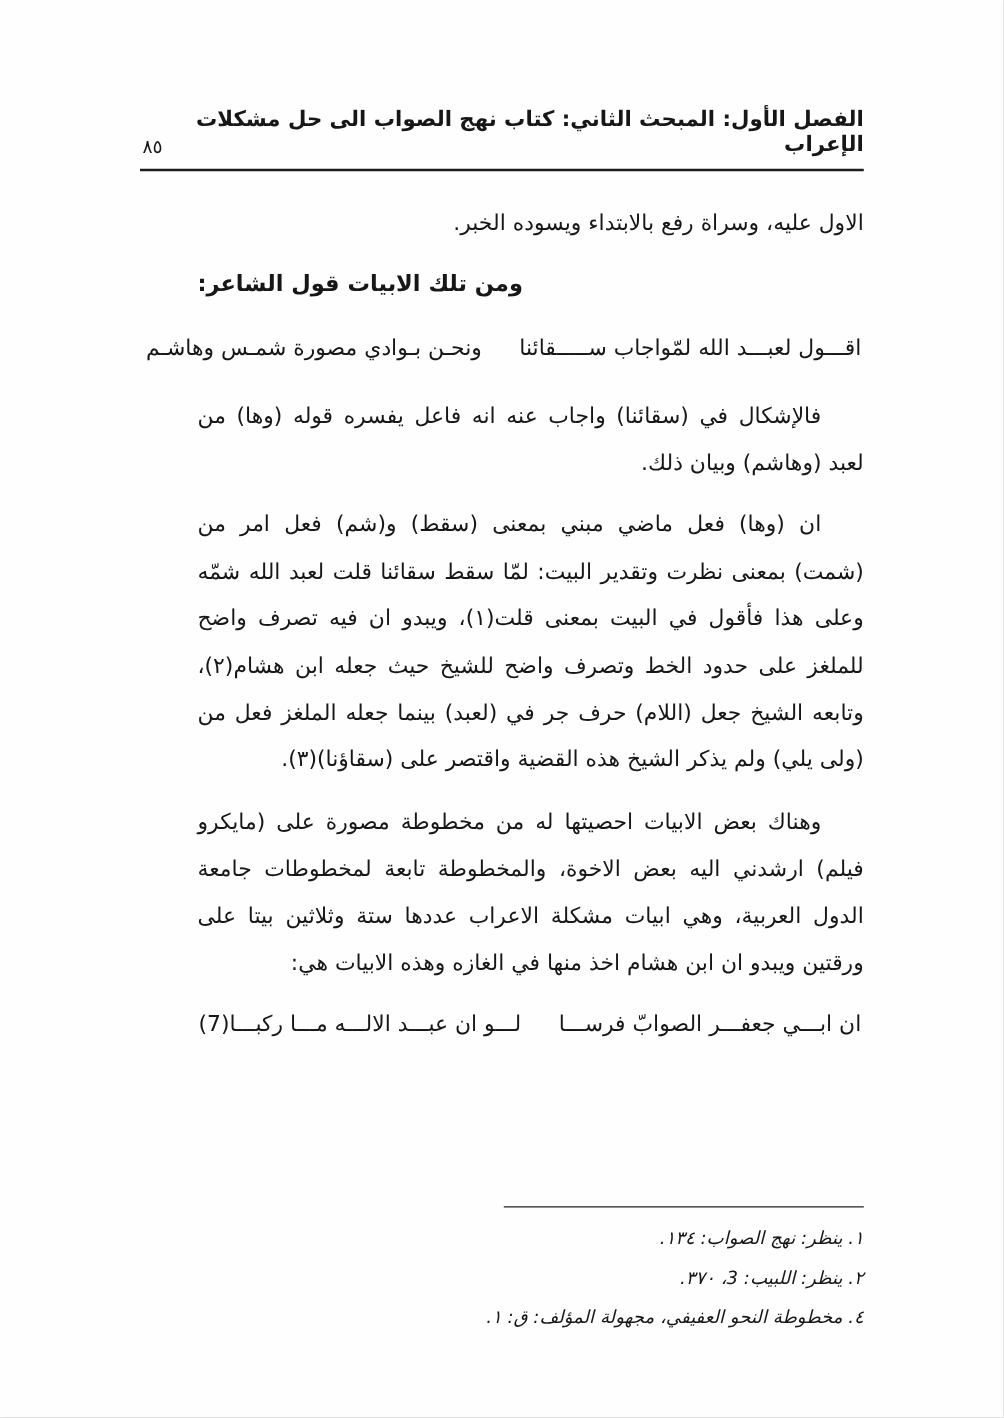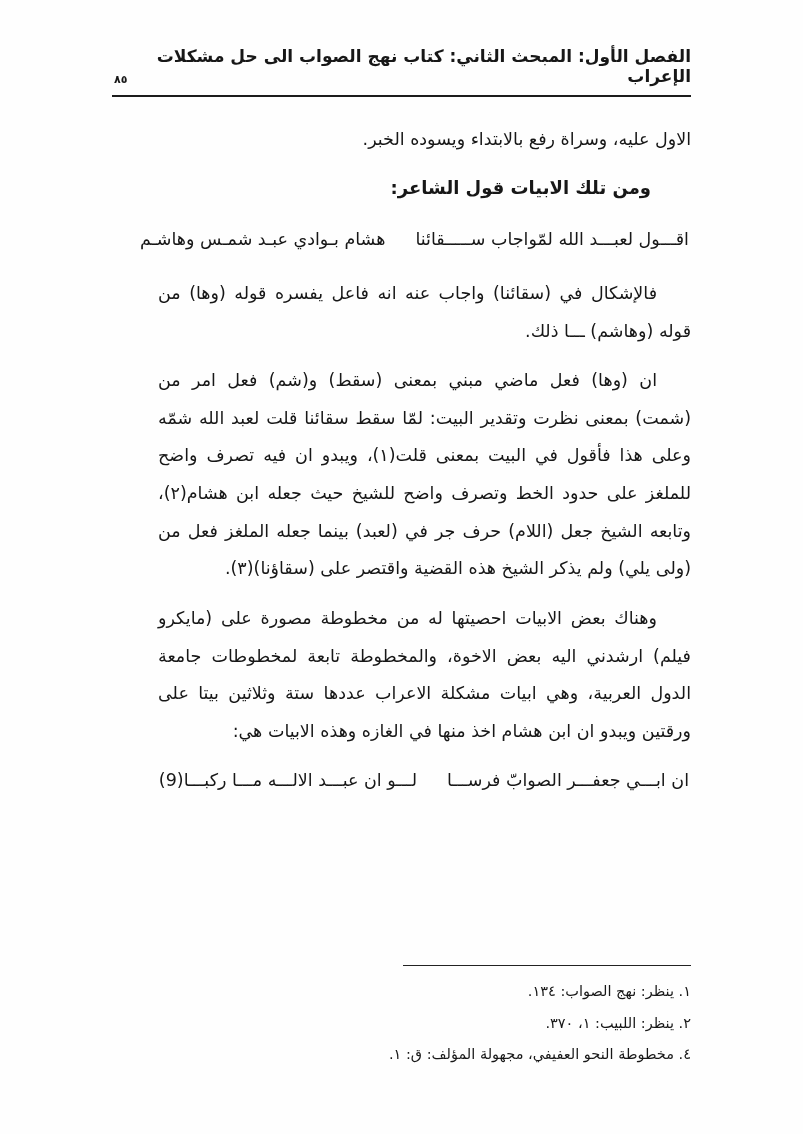--- a/index.html
+++ b/index.html
@@ -11,58 +11,58 @@
     width: 803px;
     height: 1134px;
     margin: 0 auto;
     background: #fefefe;
     color: #171717;
     direction: rtl;
     overflow: hidden;
     box-shadow: 0 0 6px rgba(0,0,0,.25);
   }
 
-  .inner { padding: 46px 112px 0 112px; }
+  .inner { padding: 86px 112px 0 112px; }
 
   
   .page-header {
     display: flex;
     justify-content: space-between;
     align-items: flex-end;
     border-bottom: 2px solid #1c1c1c;
     padding-bottom: 9px;
   }
   .running-title {
     font-weight: 700;
     font-size: 17px;
     letter-spacing: 0.2px;
   }
   .page-number {
-    font-size: 11px;
-    font-weight: 700;
+    font-size: 15px;
+    font-weight: 400;
     padding-left: 2px;
   }
 
   
   .page-body {
     margin-top: 24px;
     font-size: 17.5px;
     line-height: 2.15;
     text-align: justify;
     text-justify: inter-word;
     margin-left: 46px;
   }
   .para { text-indent: 34px; margin-bottom: 12px; }
   .para.no-indent { text-indent: 0; margin-bottom: 10px; }
 
   .section-heading {
     font-size: 18px;
     font-weight: 700;
     margin: 6px 40px 14px 0;
-    text-align: right;
+    text-align: left;
   }
 
   .verse {
     display: flex;
     justify-content: space-between;
     gap: 30px;
     margin: 2px 2px 16px 2px;
     font-size: 17.5px;
     white-space: nowrap;
   }
@@ -76,57 +76,57 @@
     bottom: 64px;
     font-size: 14.5px;
     line-height: 2.15;
     text-align: right;
   }
   .footnote-rule {
     width: 288px;
     border-top: 1.5px solid #222;
     margin-bottom: 10px;
   }
-  .footnote { text-indent: 0; }
+  .footnote { text-indent: 0; font-style: italic; }
 </style>
 </head>
 <body>
 
 <div class="page">
   <div class="inner">
 
     <header class="page-header">
       <span class="running-title">الفصل الأول: المبحث الثاني: كتاب نهج الصواب الى حل مشكلات الإعراب</span>
       <span class="page-number">٨٥</span>
     </header>
 
     <main class="page-body">
 
       <p class="para no-indent">الاول عليه، وسراة رفع بالابتداء ويسوده الخبر.</p>
 
       <h2 class="section-heading">ومن تلك الابيات قول الشاعر:</h2>
 
       <div class="verse">
         <span class="hemistich">اقـــول لعبـــد الله لمّواجاب ســـــقائنا</span>
-        <span class="hemistich">هشام بـوادي عبـد شمـس وهاشـم</span>
+        <span class="hemistich">ونحـن بـوادي مصورة شمـس وهاشـم</span>
       </div>
 
-      <p class="para">فالإشكال في (سقائنا) واجاب عنه انه فاعل يفسره قوله (وها) من قوله (وهاشم) ـــا ذلك.</p>
+      <p class="para">فالإشكال في (سقائنا) واجاب عنه انه فاعل يفسره قوله (وها) من لعبد (وهاشم) وبيان ذلك.</p>
 
       <p class="para">ان (وها) فعل ماضي مبني بمعنى (سقط) و(شم) فعل امر من (شمت) بمعنى نظرت وتقدير البيت: لمّا سقط سقائنا قلت لعبد الله شمّه وعلى هذا فأقول في البيت بمعنى قلت(١)، ويبدو ان فيه تصرف واضح للملغز على حدود الخط وتصرف واضح للشيخ حيث جعله ابن هشام(٢)، وتابعه الشيخ جعل (اللام) حرف جر في (لعبد) بينما جعله الملغز فعل من (ولى يلي) ولم يذكر الشيخ هذه القضية واقتصر على (سقاؤنا)(٣).</p>
 
       <p class="para">وهناك بعض الابيات احصيتها له من مخطوطة مصورة على (مايكرو فيلم) ارشدني اليه بعض الاخوة، والمخطوطة تابعة لمخطوطات جامعة الدول العربية، وهي ابيات مشكلة الاعراب عددها ستة وثلاثين بيتا على ورقتين ويبدو ان ابن هشام اخذ منها في الغازه وهذه الابيات هي:</p>
 
       <div class="verse">
         <span class="hemistich">ان ابـــي جعفـــر الصوابّ فرســـا</span>
-        <span class="hemistich">لـــو ان عبـــد الالـــه مـــا ركبـــا(9)</span>
+        <span class="hemistich">لـــو ان عبـــد الالـــه مـــا ركبـــا(7)</span>
       </div>
 
     </main>
   </div>
 
   <footer class="footnotes">
     <div class="footnote-rule"></div>
     <p class="footnote">١. ينظر: نهج الصواب: ١٣٤.</p>
-    <p class="footnote">٢. ينظر: اللبيب: ١، ٣٧٠.</p>
+    <p class="footnote">٢. ينظر: اللبيب: 3، ٣٧٠.</p>
     <p class="footnote">٤. مخطوطة النحو العفيفي، مجهولة المؤلف: ق: ١.</p>
   </footer>
 </div>
 
 </body></html>

